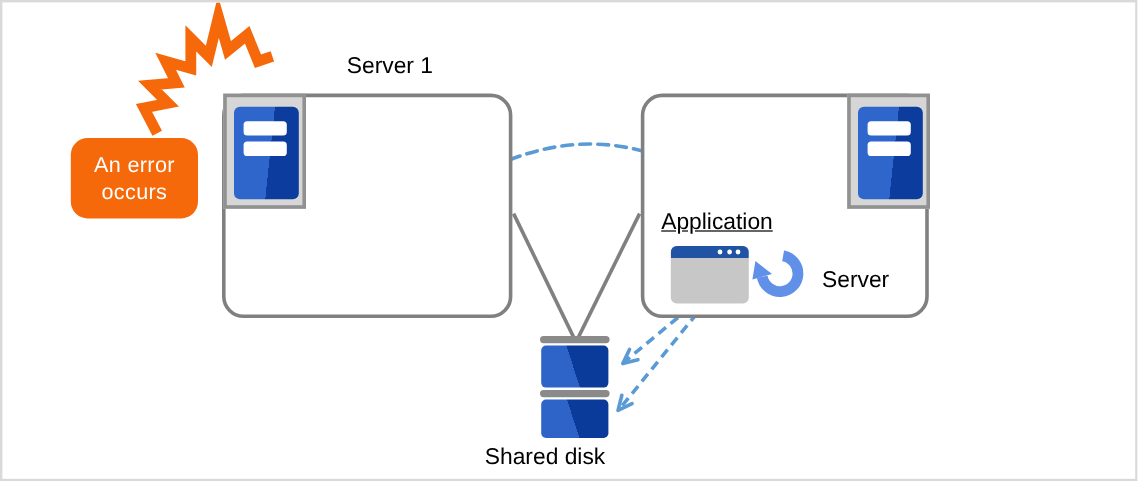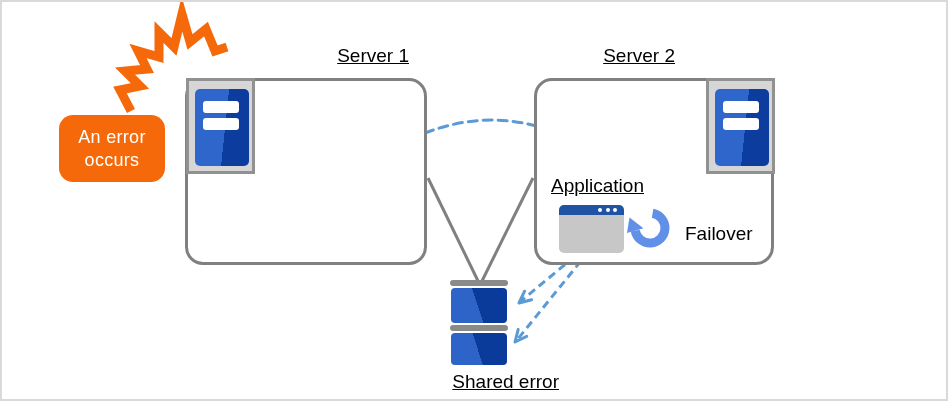--- a/index.html
+++ b/index.html
@@ -6,21 +6,21 @@
   .canvas{
     position:relative;width:948px;height:401px;box-sizing:border-box;
     border:2px solid #d9d9d9;background:#ffffff;overflow:hidden;
     font-family:"Liberation Sans",sans-serif;color:#000;
   }
   .abs{position:absolute;}
   svg.layer{position:absolute;left:0;top:0;width:948px;height:401px;}
 
   
   .lbl{font-size:19px;line-height:22px;white-space:nowrap;}
-  .lbl.center{text-align:right;text-decoration:underline;}
+  .lbl.center{text-align:left;}
 
   
   .error-badge{
     left:57px;top:113px;width:106px;height:67px;border-radius:14px;
     background:#f5690b;color:#fff;font-size:18px;line-height:23px;
     display:flex;align-items:center;justify-content:center;text-align:center;
     padding:2px 2px;box-sizing:border-box;letter-spacing:.3px;
   }
 
   
@@ -81,21 +81,20 @@
   <div class="abs lbl center" style="left:287px;top:43px;width:120px;">Server 1</div>
   <div class="abs server-box" style="left:183px;top:76px;width:242px;height:187px;"></div>
   <div class="abs server-chip" style="left:184px;top:76px;">
     <div class="tower">
       <div class="bar b1"></div>
       <div class="bar b2"></div>
     </div>
   </div>
 
 
-  <div class="abs lbl center" style="left:553px;top:43px;width:120px;">Server 2</div>
   <div class="abs server-box" style="left:532px;top:76px;width:240px;height:187px;"></div>
   <div class="abs server-chip" style="left:704px;top:76px;">
     <div class="tower">
       <div class="bar b1"></div>
       <div class="bar b2"></div>
     </div>
   </div>
 
   <div class="abs lbl" style="left:549px;top:173px;text-decoration:underline;">Application</div>
   <div class="abs app-window">
@@ -104,21 +103,21 @@
         <i></i>
         <i></i>
         <i></i>
       </div>
   </div>
 
   <svg class="abs" style="left:620px;top:198px;" width="56" height="56" viewBox="0 0 56 56" aria-hidden="true">
     <path d="M30.6 13.2 A15 15 0 1 1 13.2 30.6" fill="none" stroke="#6190e8" stroke-width="9"></path>
     <polygon points="5.0,32.9 21.4,28.3 7.5,17.5" fill="#6190e8"></polygon>
   </svg>
-  <div class="abs lbl" style="left:683px;top:221px;">Failover</div>
+  <div class="abs lbl" style="left:683px;top:221px;">Server</div>
 
   <div class="abs disk-cap" style="top:278px;"></div>
   <div class="abs disk-body" style="top:286px;height:35px;"></div>
   <div class="abs disk-cap" style="top:323px;"></div>
   <div class="abs disk-body" style="top:331px;height:32px;"></div>
-  <div class="abs lbl center" style="left:402px;top:369px;width:155px;">Shared error</div>
+  <div class="abs lbl center" style="left:402px;top:369px;width:155px;">Shared disk</div>
 
 </div>
 
 </body></html>

